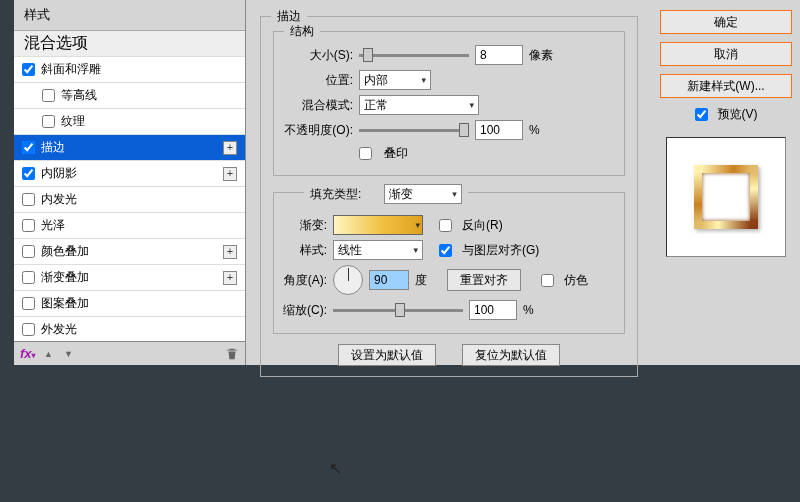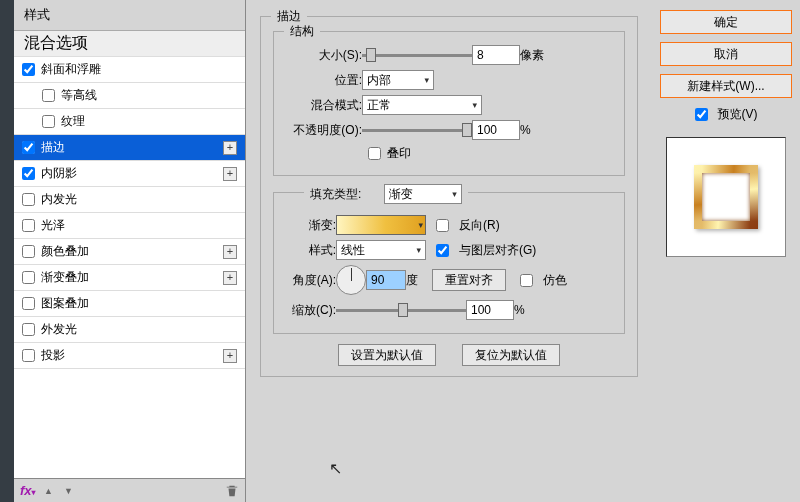--- a/index.html
+++ b/index.html
@@ -1,35 +1,35 @@
 <!DOCTYPE html>
 <html><head>
 <meta charset="utf-8">
 <style>
 * { box-sizing: border-box; margin: 0; padding: 0; }
 body { font-family: "Microsoft YaHei", Arial, sans-serif; font-size: 12px; background: #353d44; overflow: hidden; width: 800px; height: 502px; }
-.dialog { position: absolute; left: 14px; top: 0; width: 786px; height: 502px; background: #d5d5d5; display: flex; }
+.dialog { position: absolute; left: 14px; top: 0; width: 786px; height: 365px; background: #d5d5d5; display: flex; }
 .left-panel { width: 232px; background: #d5d5d5; border-right: 1px solid #888; display: flex; flex-direction: column; }
 .styles-header { padding: 6px 10px; background: #d5d5d5; border-bottom: 1px solid #aaa; font-size: 13px; }
 .styles-list { flex: 1; background: #fff; overflow-y: auto; }
 .style-item { display: flex; align-items: center; padding: 4px 8px; border-bottom: 1px solid #ddd; height: 26px; position: relative; }
 .style-item.header { background: #eee; font-size: 16px; padding-left: 10px; }
 .style-item.selected { background: #0a5fd7; color: #fff; }
 .indent { padding-left: 28px; }
 .chk { width: 13px; height: 13px; margin-right: 6px; }
 .plus-icon { position: absolute; right: 8px; width: 14px; height: 14px; border: 1px solid #888; background: #eee; display: flex; align-items: center; justify-content: center; font-size: 11px; line-height: 1; color: #444; }
 .bottom-bar { height: 24px; background: #d5d5d5; border-top: 1px solid #888; display: flex; align-items: center; padding: 0 6px; gap: 6px; }
 .fx-label { font-style: italic; font-weight: bold; font-size: 13px; color: #a21caf; }
 .arrow-btn { width: 14px; height: 14px; display: flex; align-items: center; justify-content: center; font-size: 9px; color: #666; }
 .trash-icon { margin-left: auto; width: 14px; height: 14px; }
 .center-panel { flex: 1; padding: 10px 14px; display: flex; flex-direction: column; gap: 8px; }
 .group { border: 1px solid #aaa; padding: 10px 12px; position: relative; margin-top: 6px; }
 .group-title { position: absolute; top: -9px; left: 10px; background: #d5d5d5; padding: 0 6px; font-size: 12px; }
-.sub-group { border: 1px solid #aaa; padding: 8px 10px; margin-top: 10px; position: relative; }
-.row { display: flex; align-items: center; margin: 5px 0; }
+.sub-group { border: 1px solid #aaa; padding: 8px 1px; margin-top: 10px; position: relative; }
+.row { display: flex; align-items: center; gap: 6px; margin: 5px 0; }
 .row-label { width: 78px; text-align: right; font-size: 12px; }
 .slider-track { width: 110px; height: 3px; background: #888; position: relative; }
 .slider-thumb { position: absolute; width: 10px; height: 14px; background: #ccc; border: 1px solid #666; top: -6px; }
 .num-input { width: 48px; height: 20px; border: 1px solid #888; padding: 0 4px; font-size: 12px; text-align: left; background: #fff; }
 .unit { font-size: 12px; }
 .select { width: 90px; height: 20px; border: 1px solid #888; background: #fff; padding: 0 4px; font-size: 12px; display: flex; align-items: center; justify-content: space-between; }
 .select .arrow { font-size: 9px; color: #333; }
 .checkbox-wrap { display: flex; align-items: center; gap: 4px; }
 .gradient-swatch { width: 90px; height: 20px; border: 1px solid #666; background: linear-gradient(to right, #fff5c0 0%, #f0c040 55%, #e0a020 100%); display: flex; align-items: center; justify-content: flex-end; padding-right: 2px; }
 .gradient-swatch .arrow { font-size: 9px; color: #333; }

